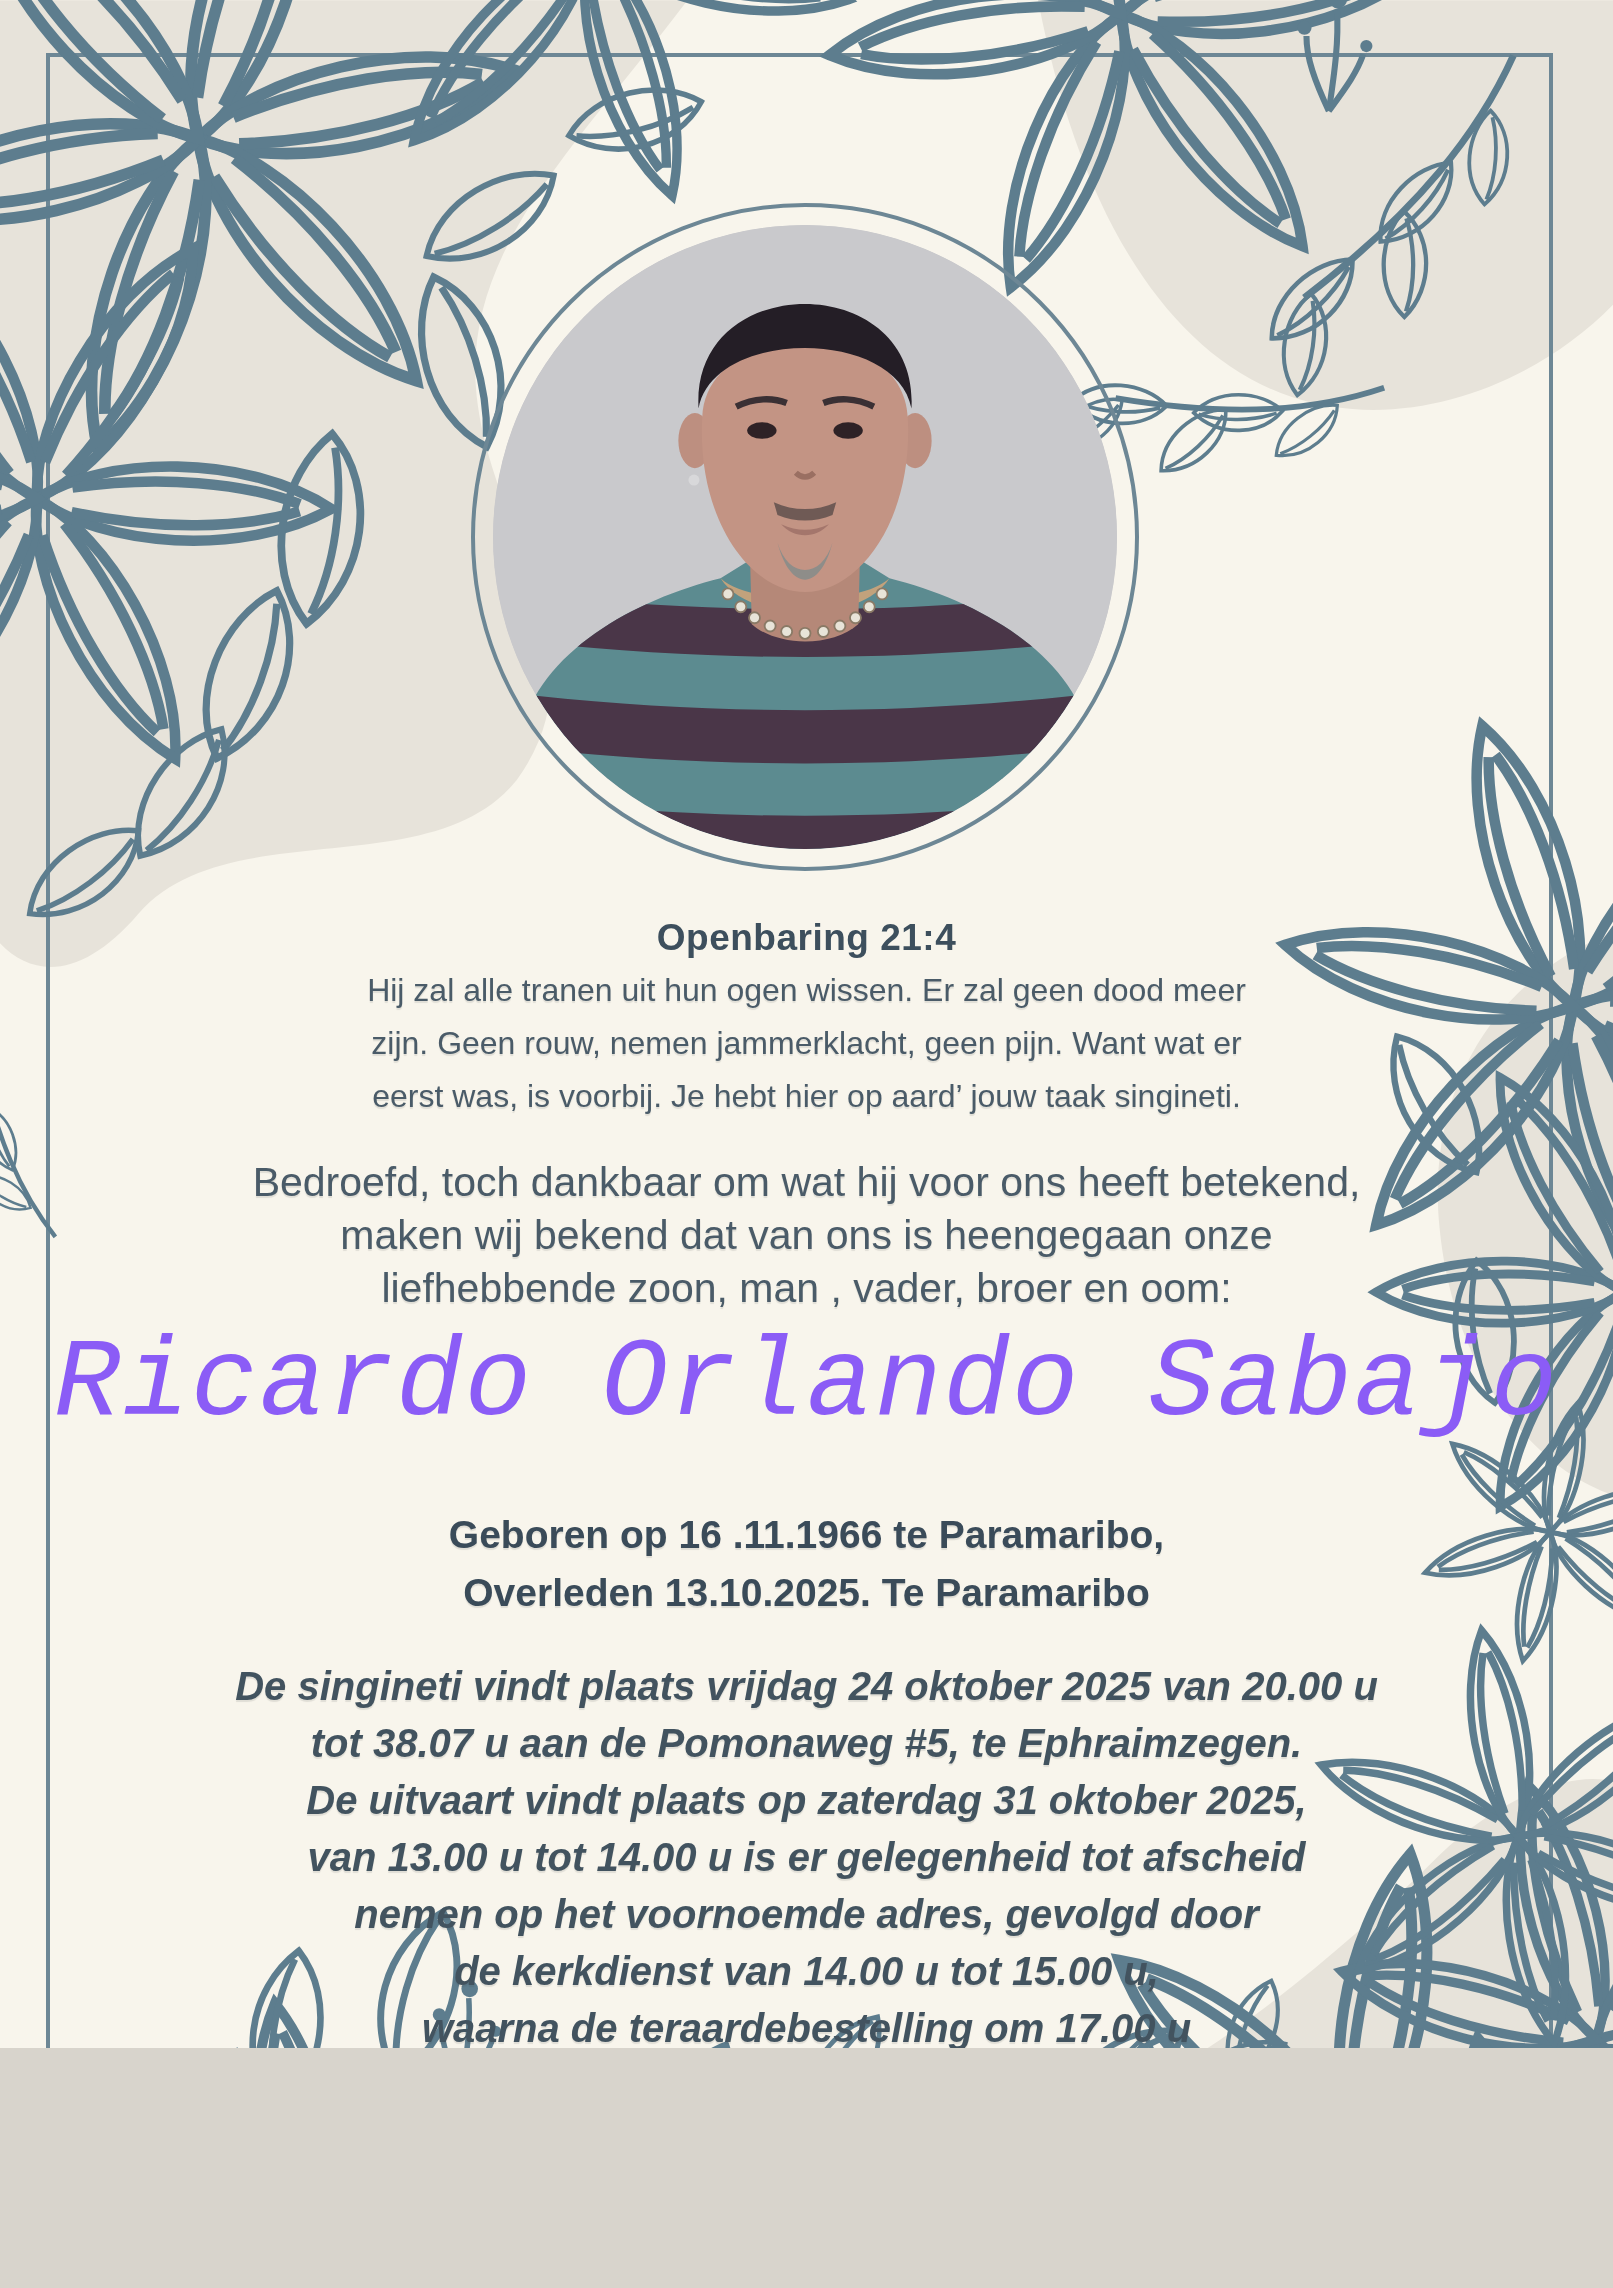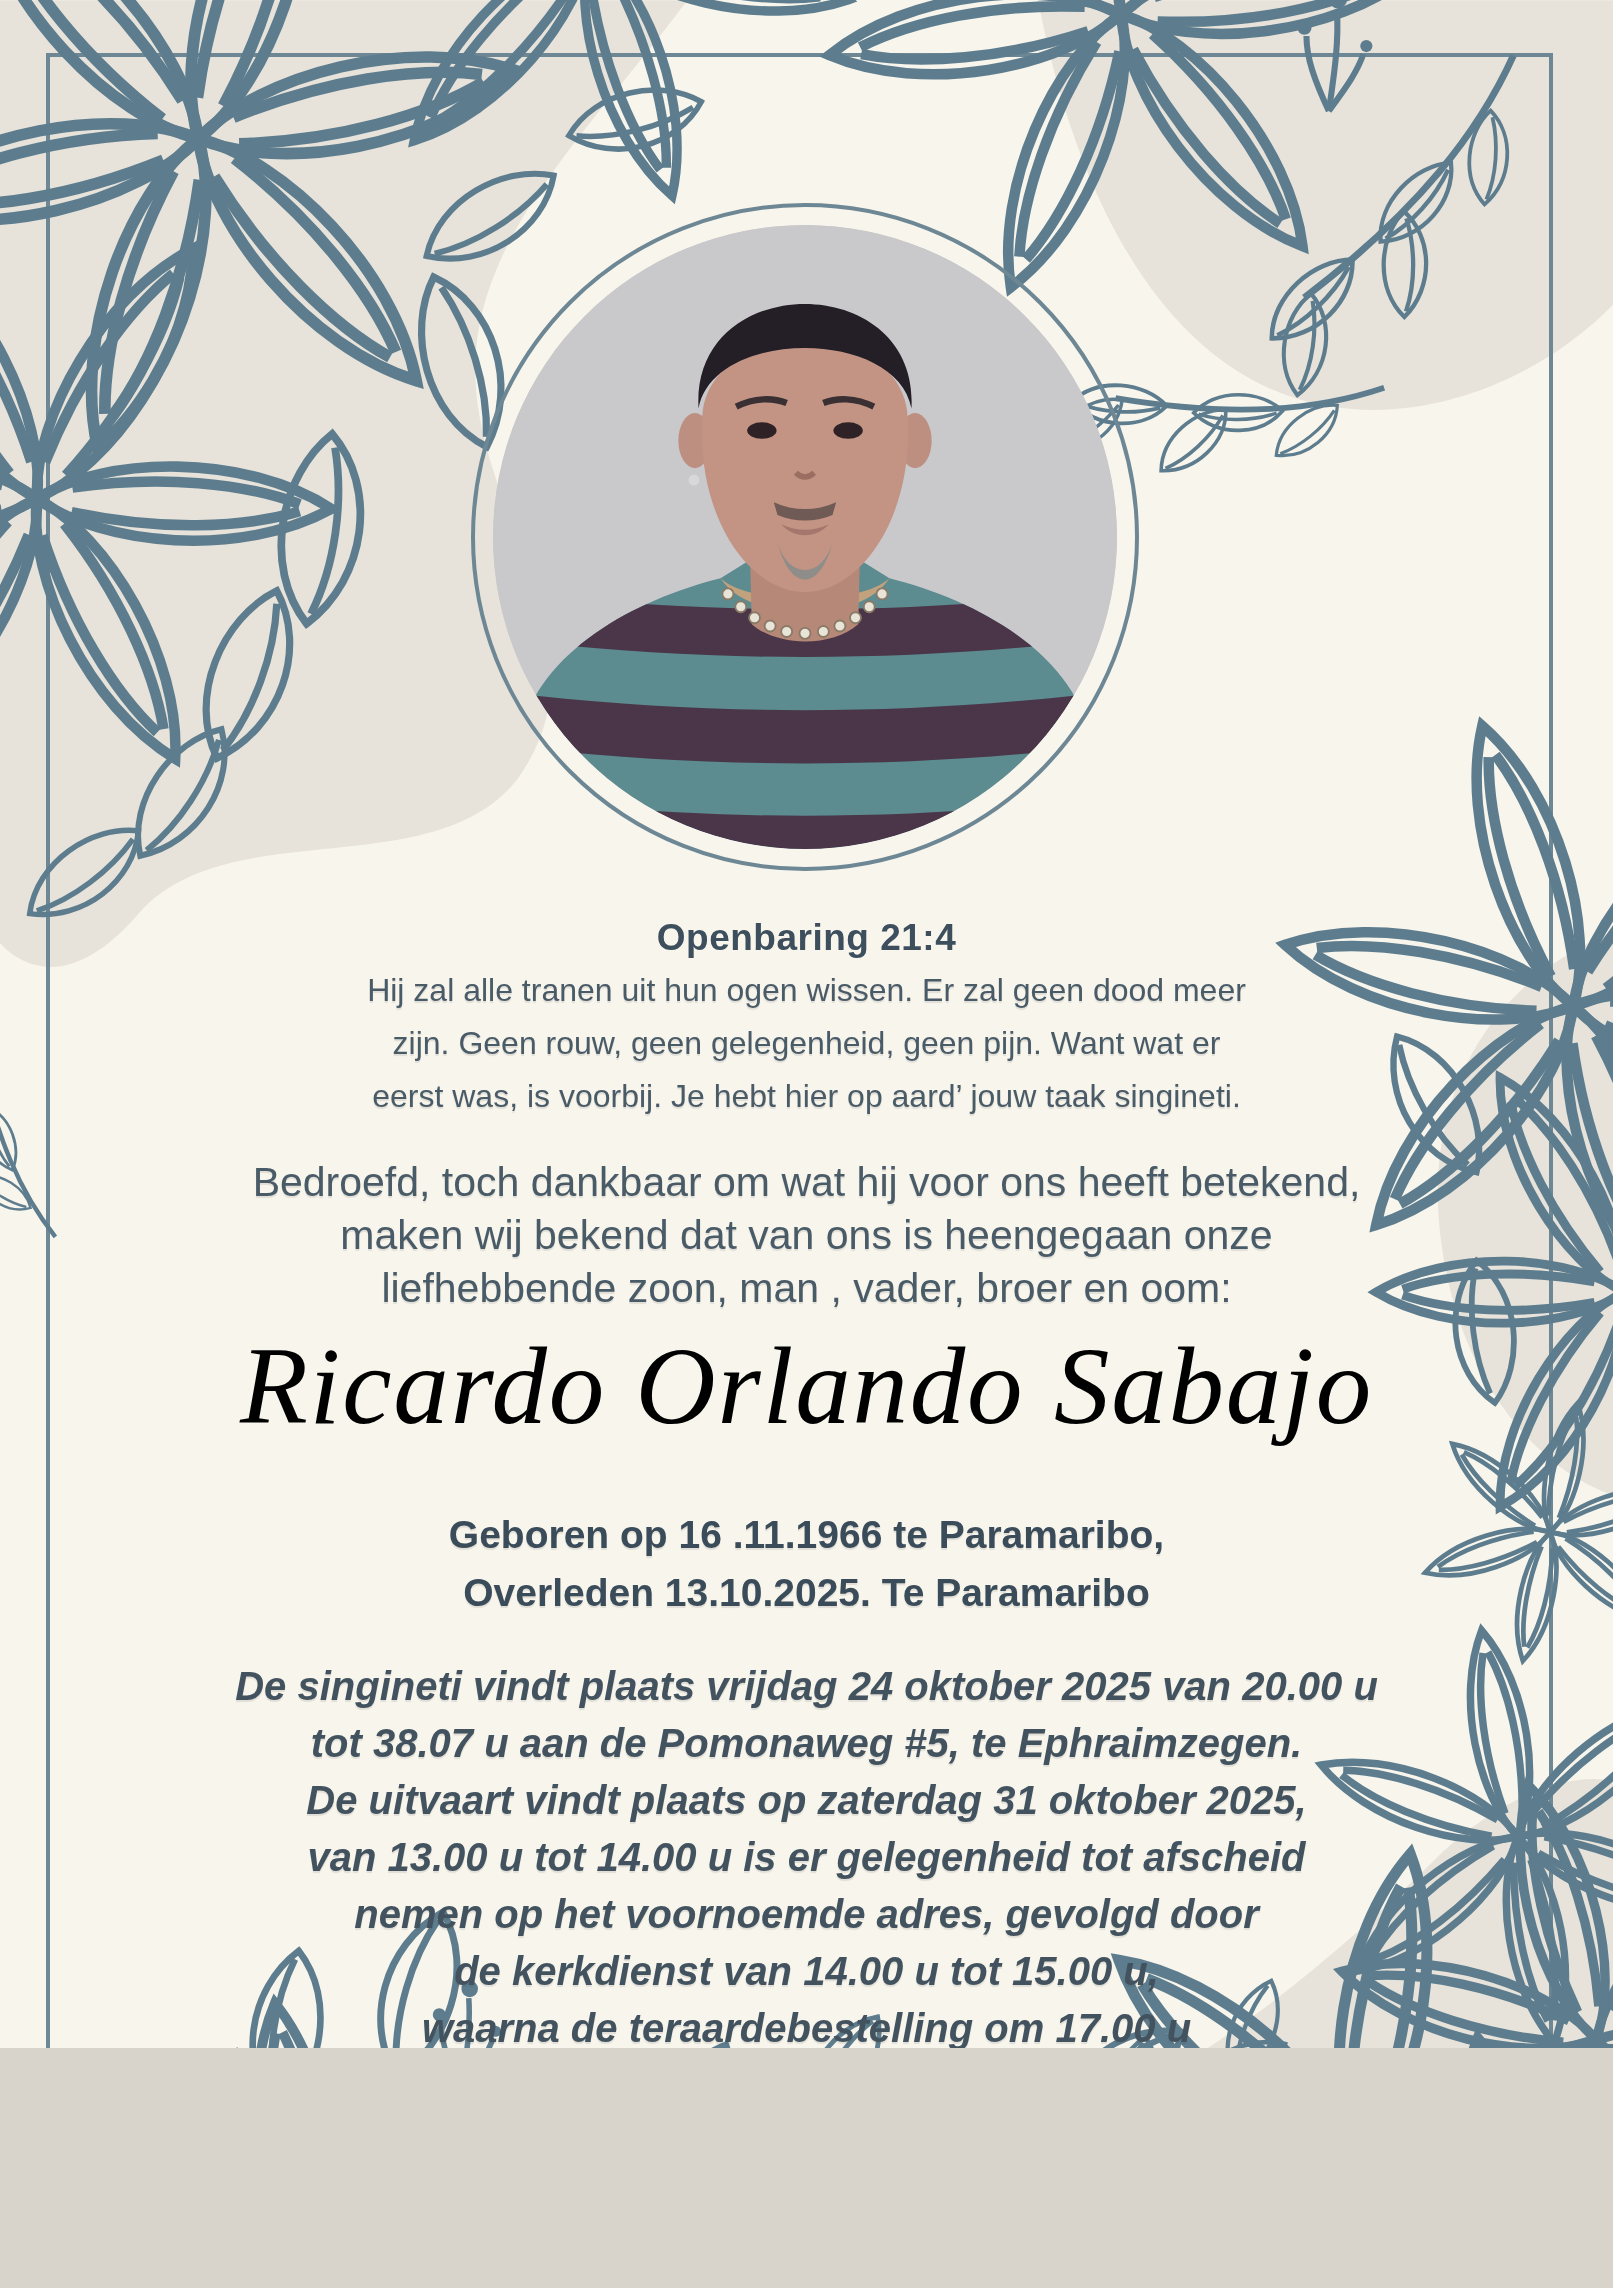--- a/index.html
+++ b/index.html
@@ -23,22 +23,22 @@
   .photo-circle{
     position:absolute;left:493px;top:225px;width:624px;height:624px;
     border-radius:50%;overflow:hidden;z-index:4;background:#c9c9cc;
   }
   .textcol{position:absolute;left:0;width:1613px;text-align:center;z-index:5;color:#4a5b68;}
   .scripture-title{top:917px;font-size:37px;font-weight:700;color:#3d4f5d;letter-spacing:0.5px;}
   .scripture{top:964px;font-size:32px;line-height:53px;color:#4658666;}
   .scripture,.announcement{color:#4a5b68;text-shadow:0 1.8px 0.9px rgba(60,60,60,.12);}
   .announcement{top:1156px;font-size:41px;line-height:53px;}
   .deceased-name{
-    top:1322px;font-size:111px;color:#000000;
-    font-family:Liberation Serif, serif;
+    top:1322px;font-size:111px;color:#8b5cf6;
+    font-family:Liberation Mono, monospace;
     font-style:italic;font-weight:400;letter-spacing:1.8px;
   }
   .dates{top:1506px;font-size:39px;line-height:58px;font-weight:700;color:#3a4b59;text-shadow:0 1.8px 0.9px rgba(60,60,60,.12);}
   .service{top:1658px;font-size:40px;line-height:57px;font-weight:700;font-style:italic;color:#42535f;text-shadow:0 1.8px 0.9px rgba(60,60,60,.12);}
   .line{white-space:nowrap;}
 </style>
 </head>
 <body>
 
 <div class="page">
@@ -197,21 +197,21 @@
           <circle cx="70" cy="76" r="6"></circle>
             <circle cx="84" cy="62" r="6"></circle>
         </g>
       </g>
     </svg>
   </div>
 
   <div class="textcol scripture-title">Openbaring 21:4</div>
   <div class="textcol scripture">
       <div class="line">Hij zal alle tranen uit hun ogen wissen. Er zal geen dood meer</div>
-      <div class="line">zijn. Geen rouw, geen gelegenheid, geen pijn. Want wat er</div>
+      <div class="line">zijn. Geen rouw, nemen jammerklacht, geen pijn. Want wat er</div>
       <div class="line">eerst was, is voorbij. Je hebt hier op aard’ jouw taak singineti.</div>
     </div>
   <div class="textcol announcement">
       <div class="line">Bedroefd, toch dankbaar om wat hij voor ons heeft betekend,</div>
       <div class="line">maken wij bekend dat van ons is heengegaan onze</div>
       <div class="line">liefhebbende zoon, man , vader, broer en oom:</div>
     </div>
   <div class="textcol deceased-name">Ricardo Orlando Sabajo</div>
   <div class="textcol dates">
     <div class="line">Geboren op 16 .11.1966 te Paramaribo,</div>

